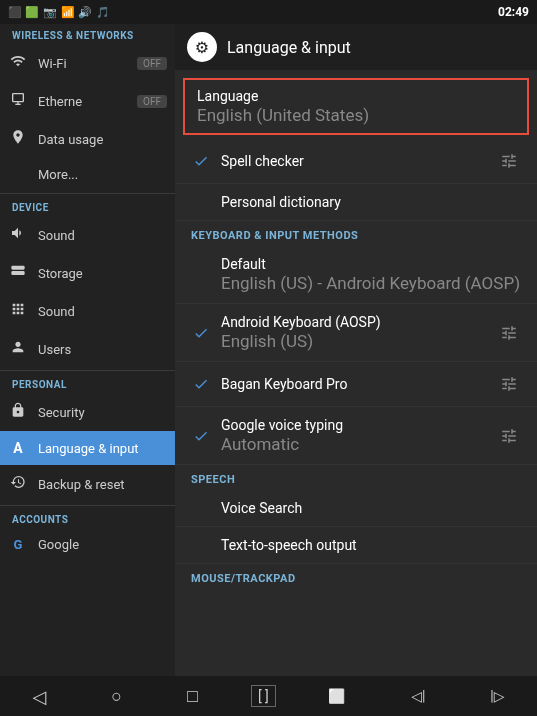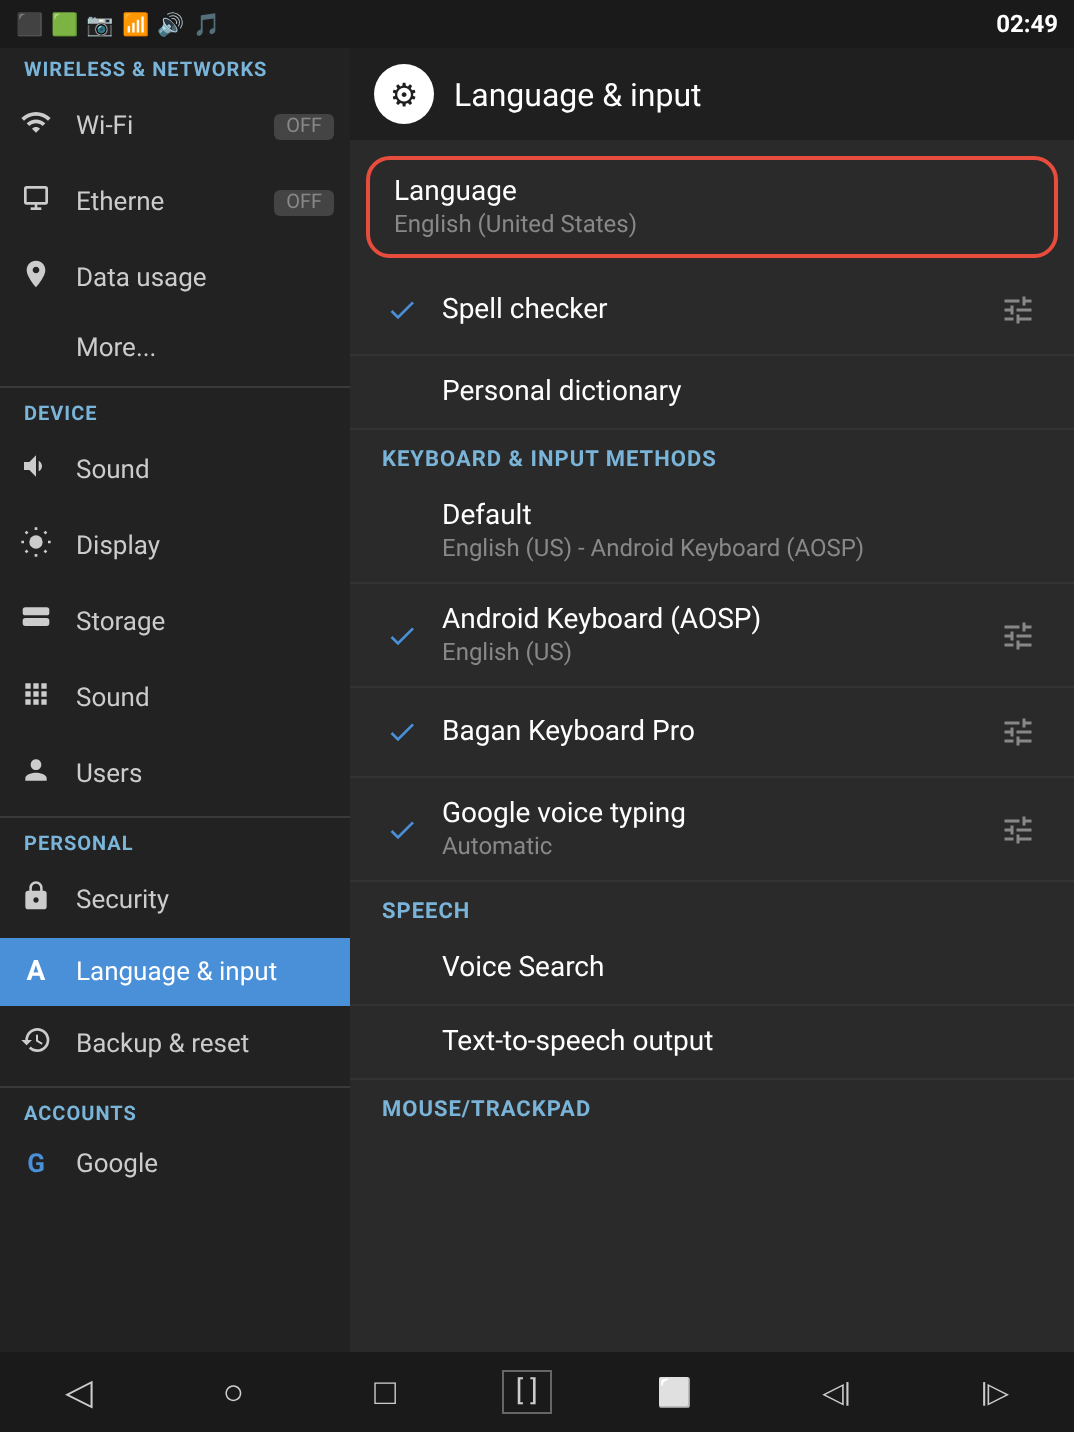--- a/index.html
+++ b/index.html
@@ -130,31 +130,31 @@
       align-items: center;
       padding: 10px 16px;
       border-bottom: 1px solid #333;
       cursor: pointer;
       gap: 10px;
     }
 
     .content-item.highlighted {
       border: 2px solid #e74c3c;
       margin: 4px 8px;
-      border-radius: 12px;
+      border-radius: 0;
       padding: 8px 12px;
     }
 
     .content-item-text { flex: 1; }
     .content-item-title {
       font-size: 14px;
       color: #fff;
     }
     .content-item-subtitle {
-      font-size: 12px;
+      font-size: 17px;
       color: #888;
       margin-top: 1px;
     }
 
     .check-icon {
       width: 20px;
       height: 20px;
       color: #4a90d9;
       font-size: 16px;
       display: flex;
@@ -256,29 +256,20 @@
       <span class="icon">
         <svg width="16" height="16" viewBox="0 0 24 24" fill="#ccc">
             <path d="M3 9v6h4l5 5V4L7 9H3zm13.5 3c0-1.77-1.02-3.29-2.5-4.03v8.05c1.48-.73 2.5-2.25 2.5-4.02z"></path>
           </svg>
       </span>
       <span>Sound</span>
     </div>
     <div class="sidebar-item">
       <span class="icon">
         <svg width="16" height="16" viewBox="0 0 24 24" fill="#ccc">
-            <circle cx="12" cy="12" r="5"></circle>
-            <path d="M12 1v2M12 21v2M4.22 4.22l1.42 1.42M18.36 18.36l1.42 1.42M1 12h2M21 12h2M4.22 19.78l1.42-1.42M18.36 5.64l1.42-1.42" stroke="#ccc" stroke-width="2"></path>
-          </svg>
-      </span>
-      <span>Display</span>
-    </div>
-    <div class="sidebar-item">
-      <span class="icon">
-        <svg width="16" height="16" viewBox="0 0 24 24" fill="#ccc">
             <path d="M2 6a2 2 0 012-2h16a2 2 0 012 2v2a2 2 0 01-2 2H4a2 2 0 01-2-2V6zm0 8a2 2 0 012-2h16a2 2 0 012 2v2a2 2 0 01-2 2H4a2 2 0 01-2-2v-2z"></path>
           </svg>
       </span>
       <span>Storage</span>
     </div>
     <div class="sidebar-item">
       <span class="icon">
         <svg width="16" height="16" viewBox="0 0 24 24" fill="#ccc">
             <path d="M4 8h4V4H4v4zm6 12h4v-4h-4v4zm-6 0h4v-4H4v4zm0-6h4v-4H4v4zm6 0h4v-4h-4v4zm6-10v4h4V4h-4zm-6 4h4V4h-4v4zm6 6h4v-4h-4v4zm0 6h4v-4h-4v4z"></path>
           </svg>

